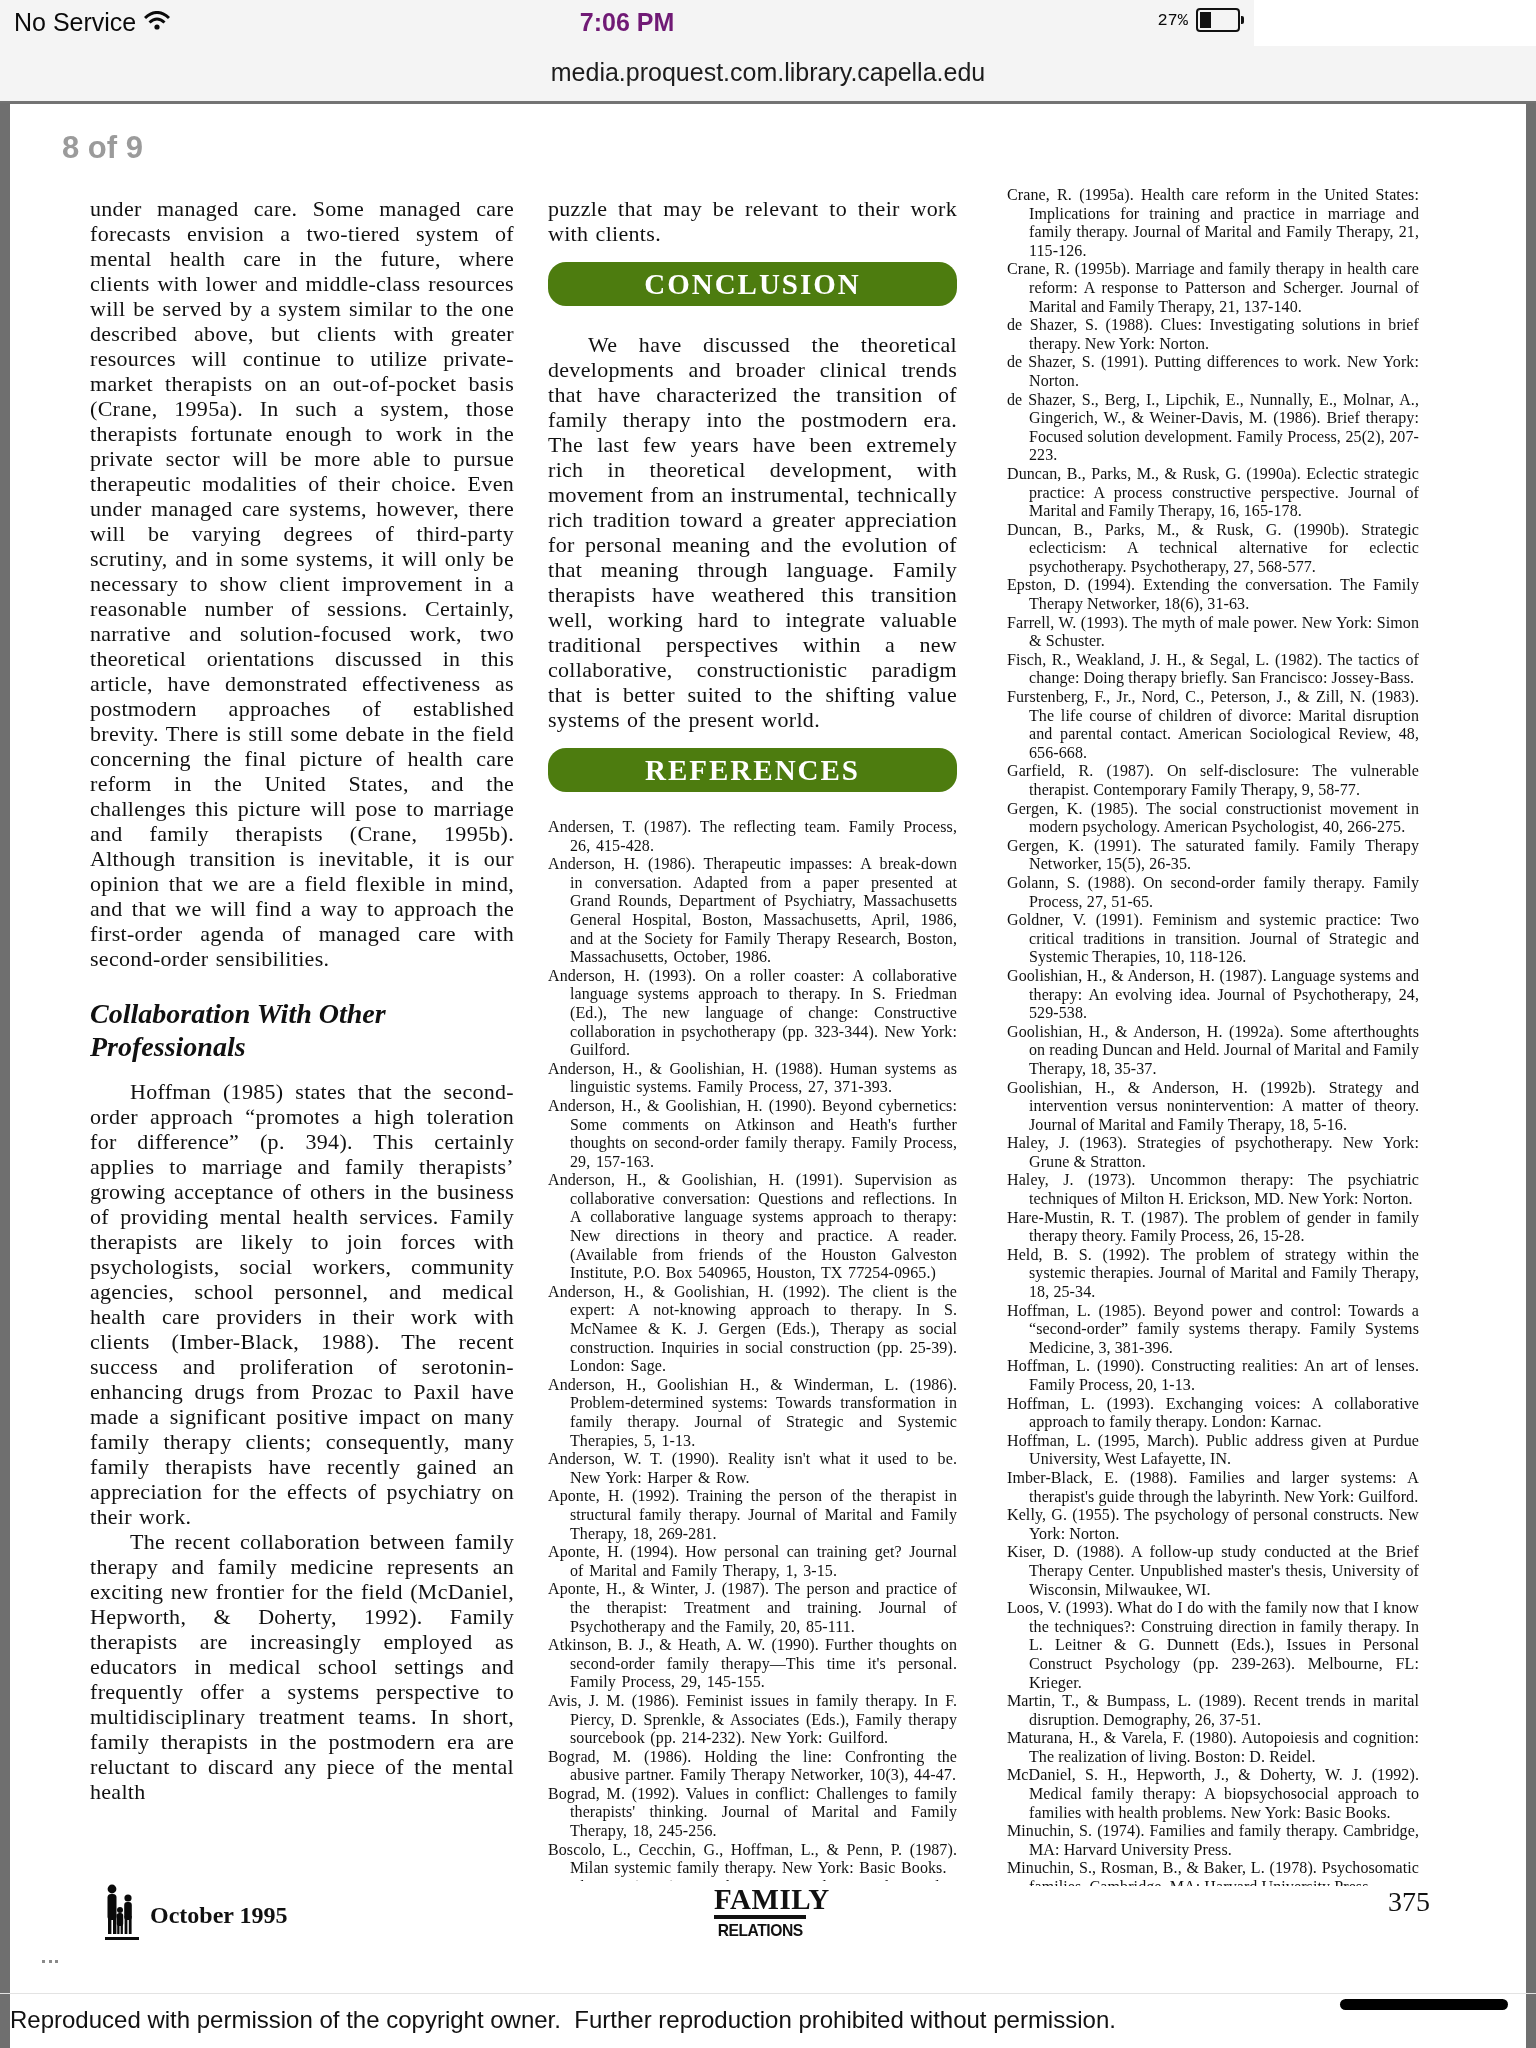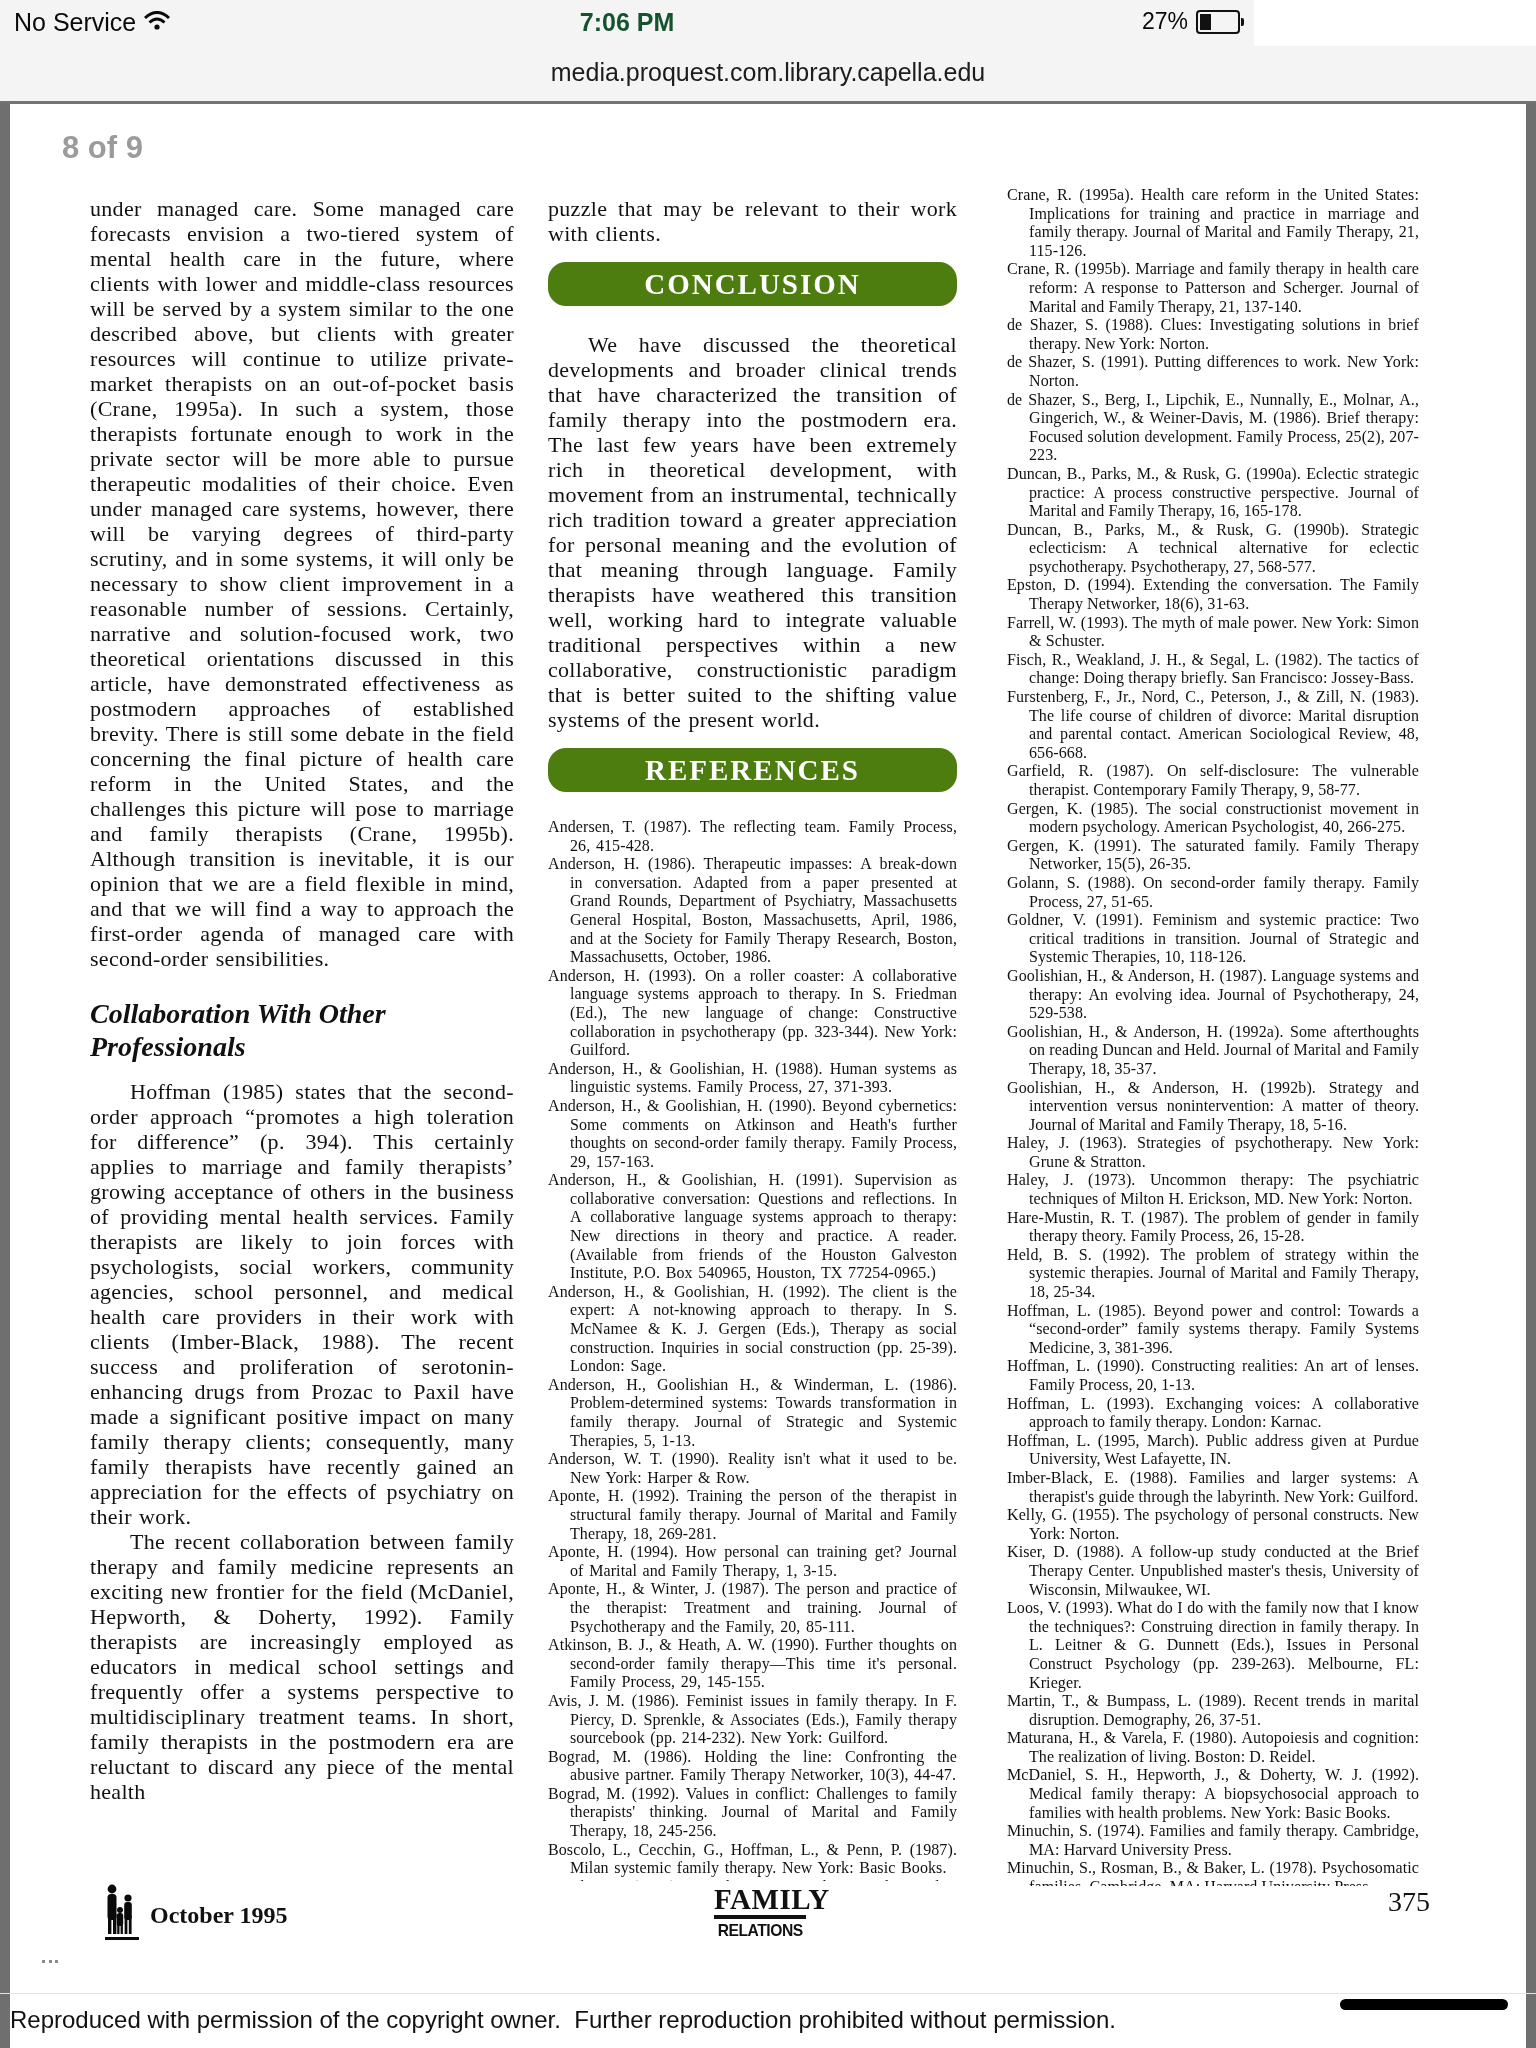--- a/index.html
+++ b/index.html
@@ -3,23 +3,23 @@
 <meta charset="utf-8">
 <style>
   html,body{margin:0;padding:0;background:#fff;}
   .screen{position:relative;width:1536px;height:2048px;background:#ffffff;overflow:hidden;
           font-family:"Liberation Serif", serif;color:#111;}
   
   .statusbar{position:absolute;left:0;top:0;width:1254px;height:46px;background:#f4f4f4;}
   .sb-left{position:absolute;left:14px;top:8px;display:flex;align-items:center;gap:8px;
            font-family:"Liberation Sans", sans-serif;font-size:25px;color:#0a0a0a;}
   .sb-time{position:absolute;left:0;right:0;top:8px;text-align:center;
-           font-family:"Liberation Sans", sans-serif;font-size:25px;font-weight:700;color:#14532d;}
+           font-family:"Liberation Sans", sans-serif;font-size:25px;font-weight:700;color:#701a75;}
   .sb-right{position:absolute;right:14px;top:8px;display:flex;align-items:center;gap:8px;
-            font-family:Liberation Sans, sans-serif;font-size:23px;color:#0a0a0a;}
+            font-family:Liberation Mono, monospace;font-size:17px;color:#0a0a0a;}
   .batt{position:relative;width:40px;height:20px;border:2px solid #111;border-radius:4px;}
   .batt-fill{position:absolute;left:2px;top:2px;bottom:2px;width:27%;background:#111;}
   .batt-cap{position:absolute;right:-6px;top:6px;width:3px;height:8px;background:#111;border-radius:0 2px 2px 0;}
   .urlbar{position:absolute;left:0;top:46px;width:1536px;height:55px;background:#f4f4f4;
           border-bottom:3px solid #737373;}
   .url-text{position:absolute;left:0;right:0;top:12px;text-align:center;
             font-family:"Liberation Sans", sans-serif;font-size:25px;color:#1c1c1c;}
   
   .edge{position:absolute;top:103px;bottom:0;width:10px;background:#6f6f6f;}
   .edge.left{left:0;}

